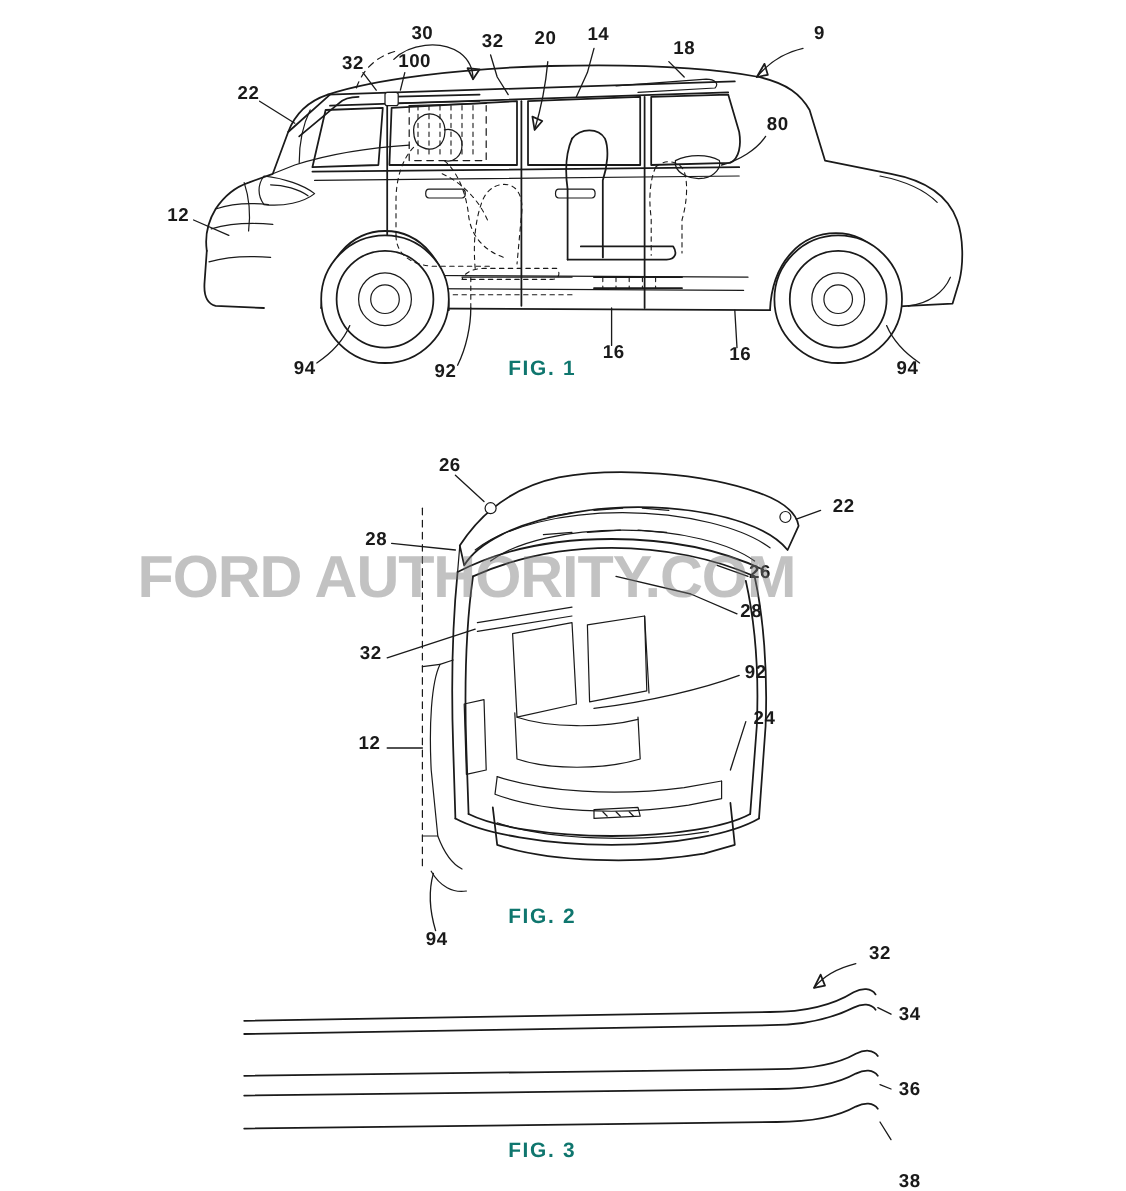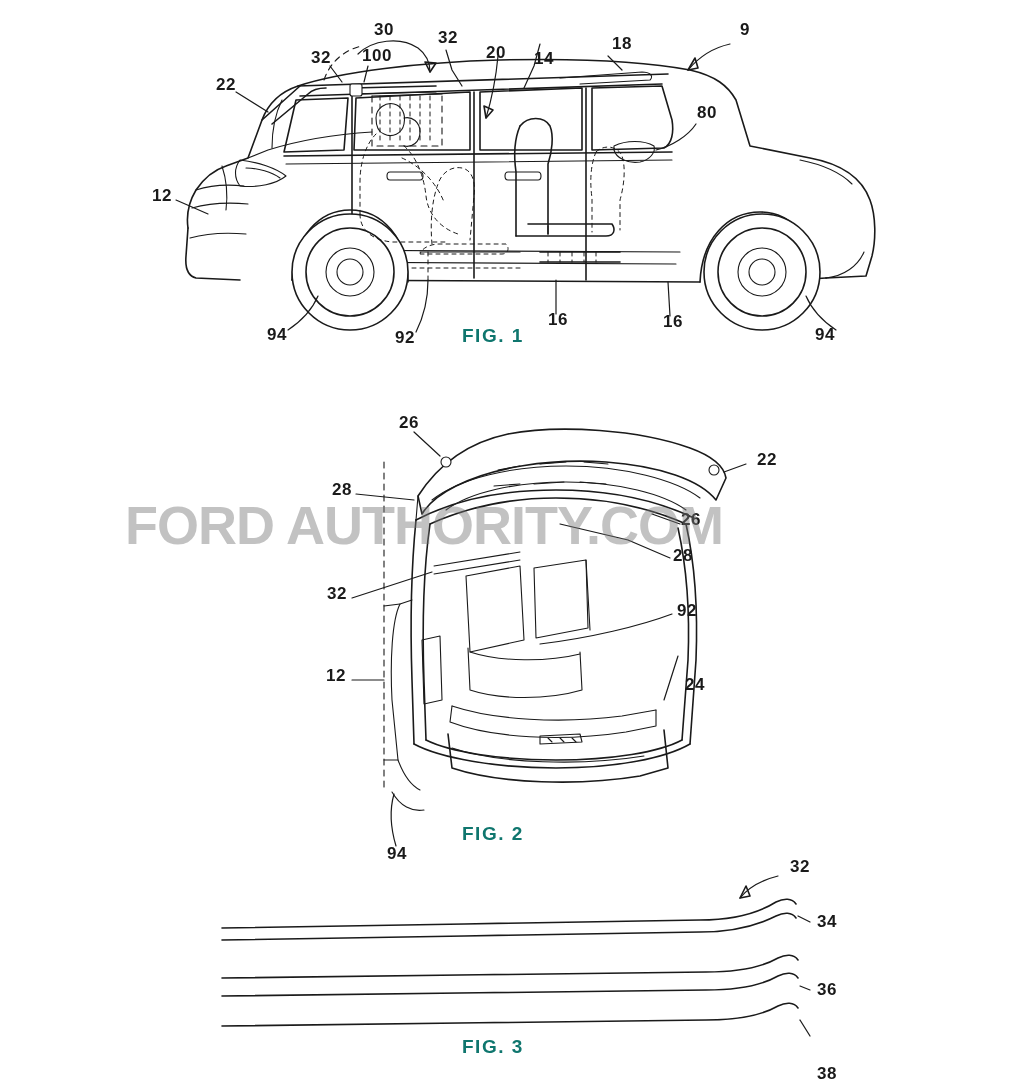--- a/index.html
+++ b/index.html
@@ -337,22 +337,22 @@
       <path class="ln" d="M740 898 L746 886 L750 896 Z" fill="#1a1a1a"></path>
       <path class="ln-lead" d="M810 922 L798 916"></path>
       <path class="ln-lead" d="M810 990 L800 986"></path>
       <path class="ln-lead" d="M810 1036 L800 1020"></path>
     </g>
 
   </svg>
 
   <div class="numlbl" style="left:374px; top:20px;">30</div>
   <div class="numlbl" style="left:438px; top:28px;">32</div>
-  <div class="numlbl" style="left:486px; top:43px;">20</div>
-  <div class="numlbl" style="left:534px; top:21px;margin-top:28px;">14</div>
+  <div class="numlbl" style="left:486px; top:25px;">20</div>
+  <div class="numlbl" style="left:534px; top:21px;">14</div>
   <div class="numlbl" style="left:612px; top:34px;">18</div>
   <div class="numlbl" style="left:740px; top:20px;">9</div>
   <div class="numlbl" style="left:311px; top:48px;">32</div>
   <div class="numlbl" style="left:345px; top:46px;margin-left:17px;">100</div>
   <div class="numlbl" style="left:216px; top:75px;">22</div>
   <div class="numlbl" style="left:697px; top:103px;">80</div>
   <div class="numlbl" style="left:152px; top:186px;">12</div>
   <div class="numlbl" style="left:267px; top:325px;">94</div>
   <div class="numlbl" style="left:395px; top:328px;">92</div>
   <div class="numlbl" style="left:548px; top:310px;">16</div>
@@ -360,21 +360,21 @@
   <div class="numlbl" style="left:815px; top:325px;">94</div>
   <div class="figlbl" style="left:462px; top:325px;">FIG. 1</div>
 
   <div class="numlbl" style="left:399px; top:413px;">26</div>
   <div class="numlbl" style="left:757px; top:450px;">22</div>
   <div class="numlbl" style="left:332px; top:480px;">28</div>
   <div class="numlbl" style="left:681px; top:510px;">26</div>
   <div class="numlbl" style="left:673px; top:546px;">28</div>
   <div class="numlbl" style="left:327px; top:584px;">32</div>
   <div class="numlbl" style="left:677px; top:601px;">92</div>
-  <div class="numlbl" style="left:685px; top:643px;margin-top:32px;">24</div>
+  <div class="numlbl" style="left:685px; top:643px;">24</div>
   <div class="numlbl" style="left:326px; top:666px;">12</div>
   <div class="numlbl" style="left:387px; top:844px;">94</div>
   <div class="figlbl" style="left:462px; top:823px;">FIG. 2</div>
 
   <div class="numlbl" style="left:790px; top:857px;">32</div>
   <div class="numlbl" style="left:817px; top:912px;">34</div>
   <div class="numlbl" style="left:817px; top:980px;">36</div>
   <div class="numlbl" style="left:817px; top:1028px;margin-top:36px;">38</div>
   <div class="figlbl" style="left:462px; top:1036px;">FIG. 3</div>
 

